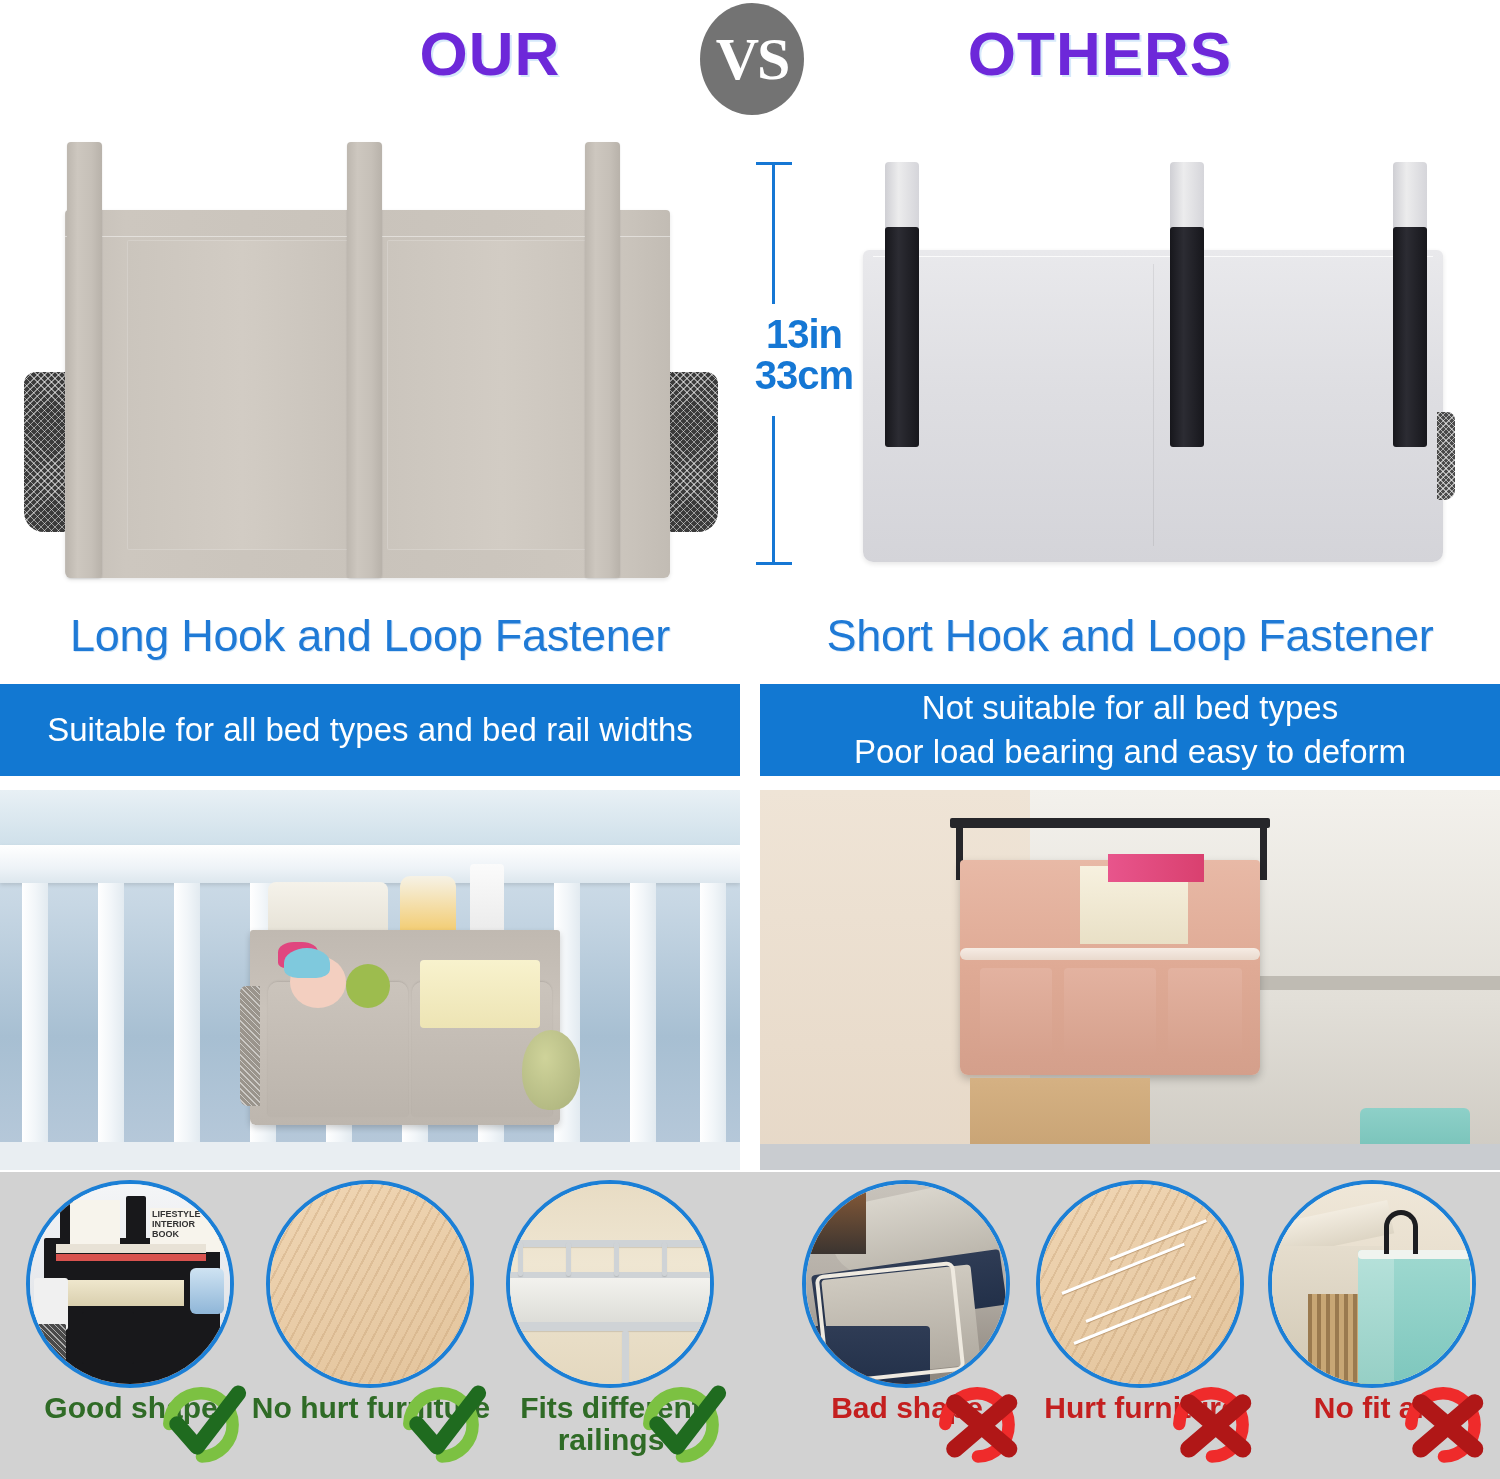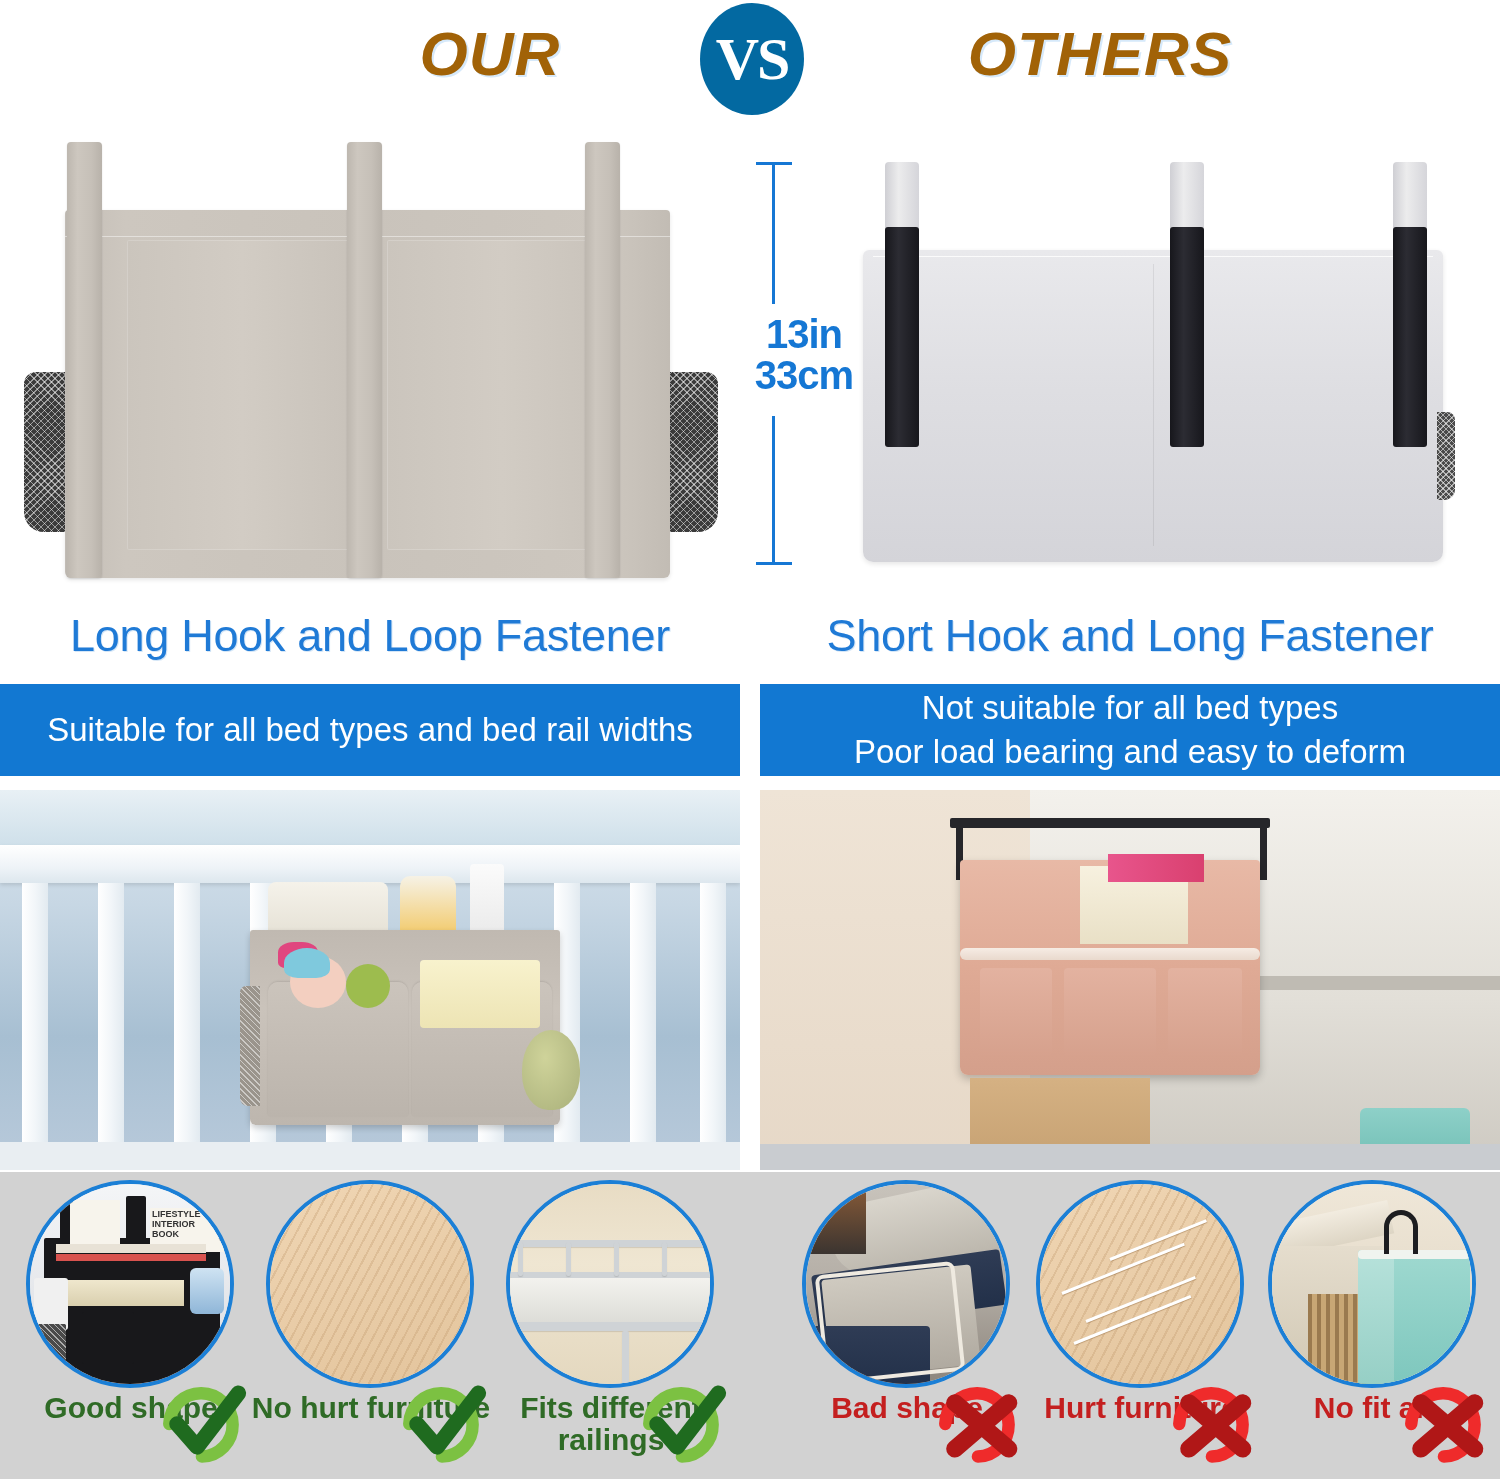--- a/index.html
+++ b/index.html
@@ -11,32 +11,32 @@
     overflow: hidden;
   }
   .page { position: relative; width: 1500px; height: 1479px; background:#fff; }
 
   
   .header {
     position: absolute; left: 0; top: 0; width: 1500px; height: 128px;
   }
   .hdr-our, .hdr-others {
     position: absolute; top: 18px;
-    font-weight: bold; font-style: italic;
+    font-weight: bold; 
     font-size: 62px; letter-spacing: 1px;
-    color: #a16207;
+    color: #6d28d9;
     text-shadow: 2px 2px 0 rgba(180,215,245,.55);
   }
   .hdr-our   { left: 320px; width: 340px; text-align: center; }
   .hdr-others{ left: 860px; width: 480px; text-align: center; }
 
   .vs-badge {
     position: absolute; left: 700px; top: 3px;
     width: 104px; height: 112px; border-radius: 50%;
-    background: #0369a1;
+    background: #737373;
     display: flex; align-items: center; justify-content: center;
   }
   .vs-badge span {
     font-family: "Liberation Serif", serif;
     font-weight: bold; font-size: 60px; color: #ffffff;
     letter-spacing: -2px; line-height: 1;
   }
 
   
   .photo-row { position: absolute; left: 0; top: 128px; width: 1296px; height: 468px; }
@@ -290,21 +290,21 @@
       <div class="pr-blackstrap" style="left:40px;  top:85px;"></div>
       <div class="pr-greytab" style="left:325px; top:20px;"></div>
       <div class="pr-blackstrap" style="left:325px; top:85px;"></div>
       <div class="pr-greytab" style="left:548px; top:20px;"></div>
       <div class="pr-blackstrap" style="left:548px; top:85px;"></div>
     </div>
   </div>
 
   <div class="captions">
     <div class="caption left">Long Hook and Loop Fastener</div>
-    <div class="caption right">Short Hook and Long Fastener</div>
+    <div class="caption right">Short Hook and Loop Fastener</div>
   </div>
 
   <div class="banners">
     <div class="banner left">
       <div>Suitable for all bed types and bed rail widths</div>
     </div>
     <div class="banner right">
       <div>Not suitable for all bed types</div>
       <div>Poor load bearing and easy to deform</div>
     </div>

